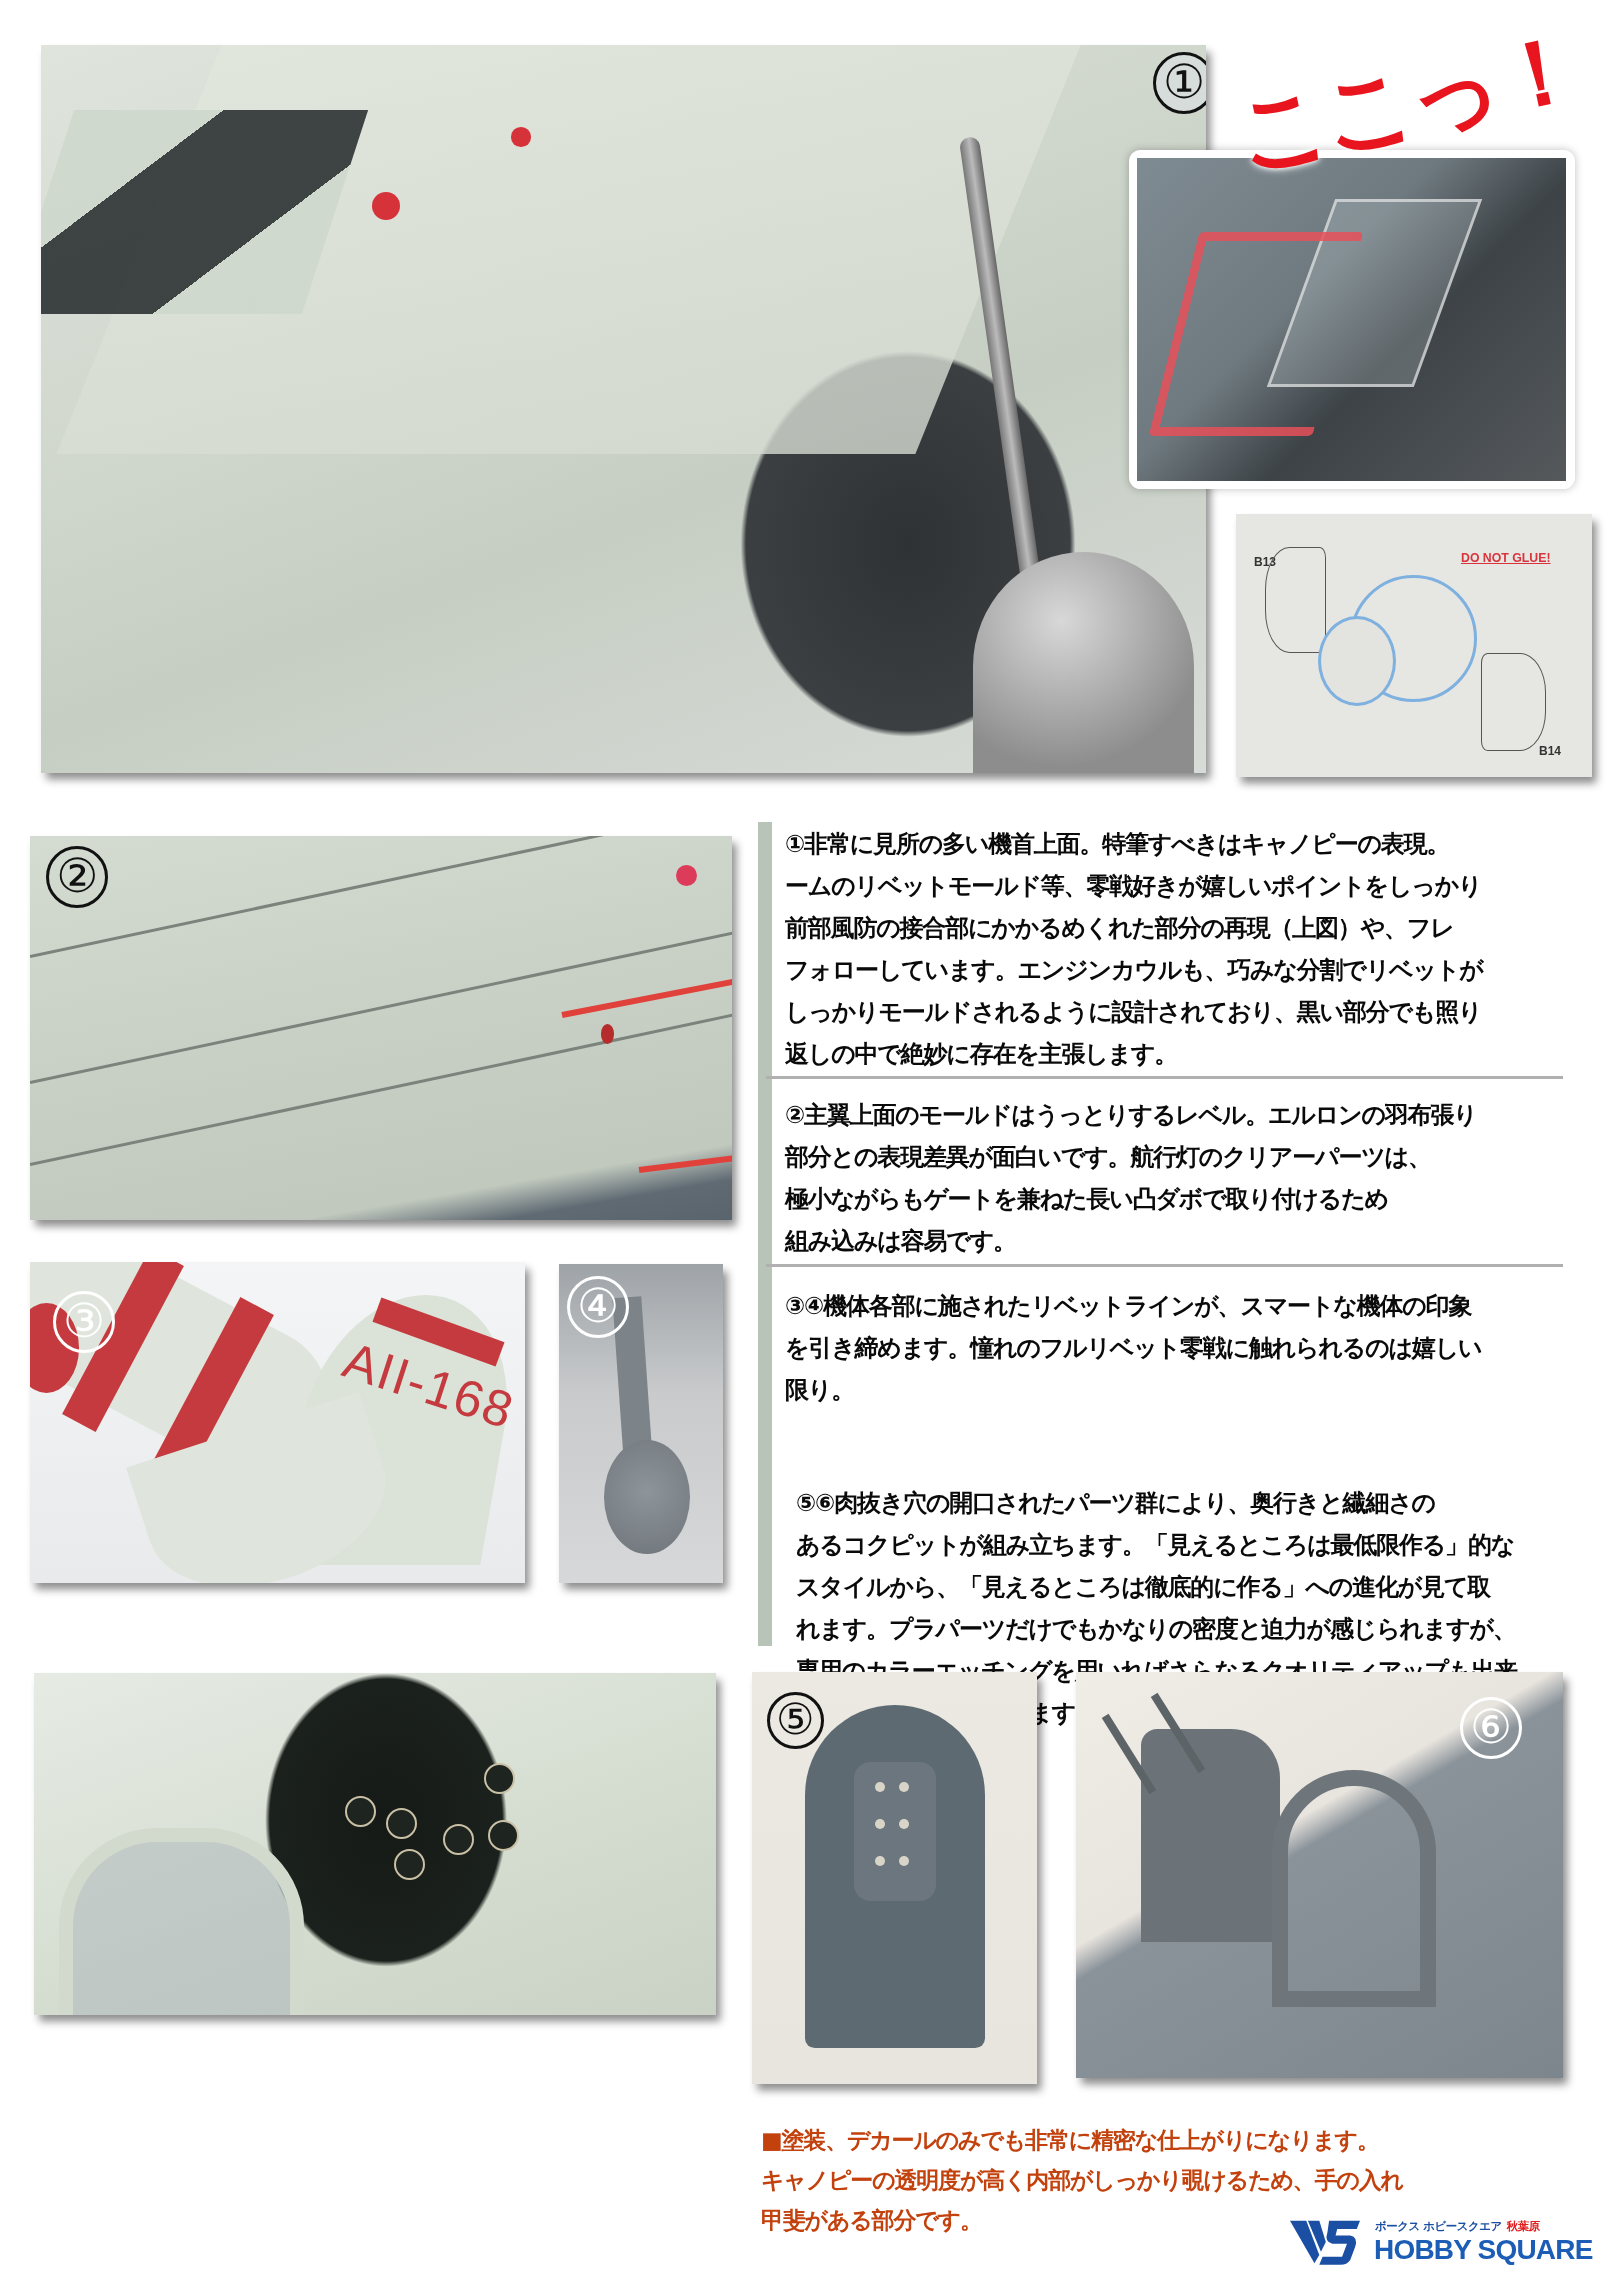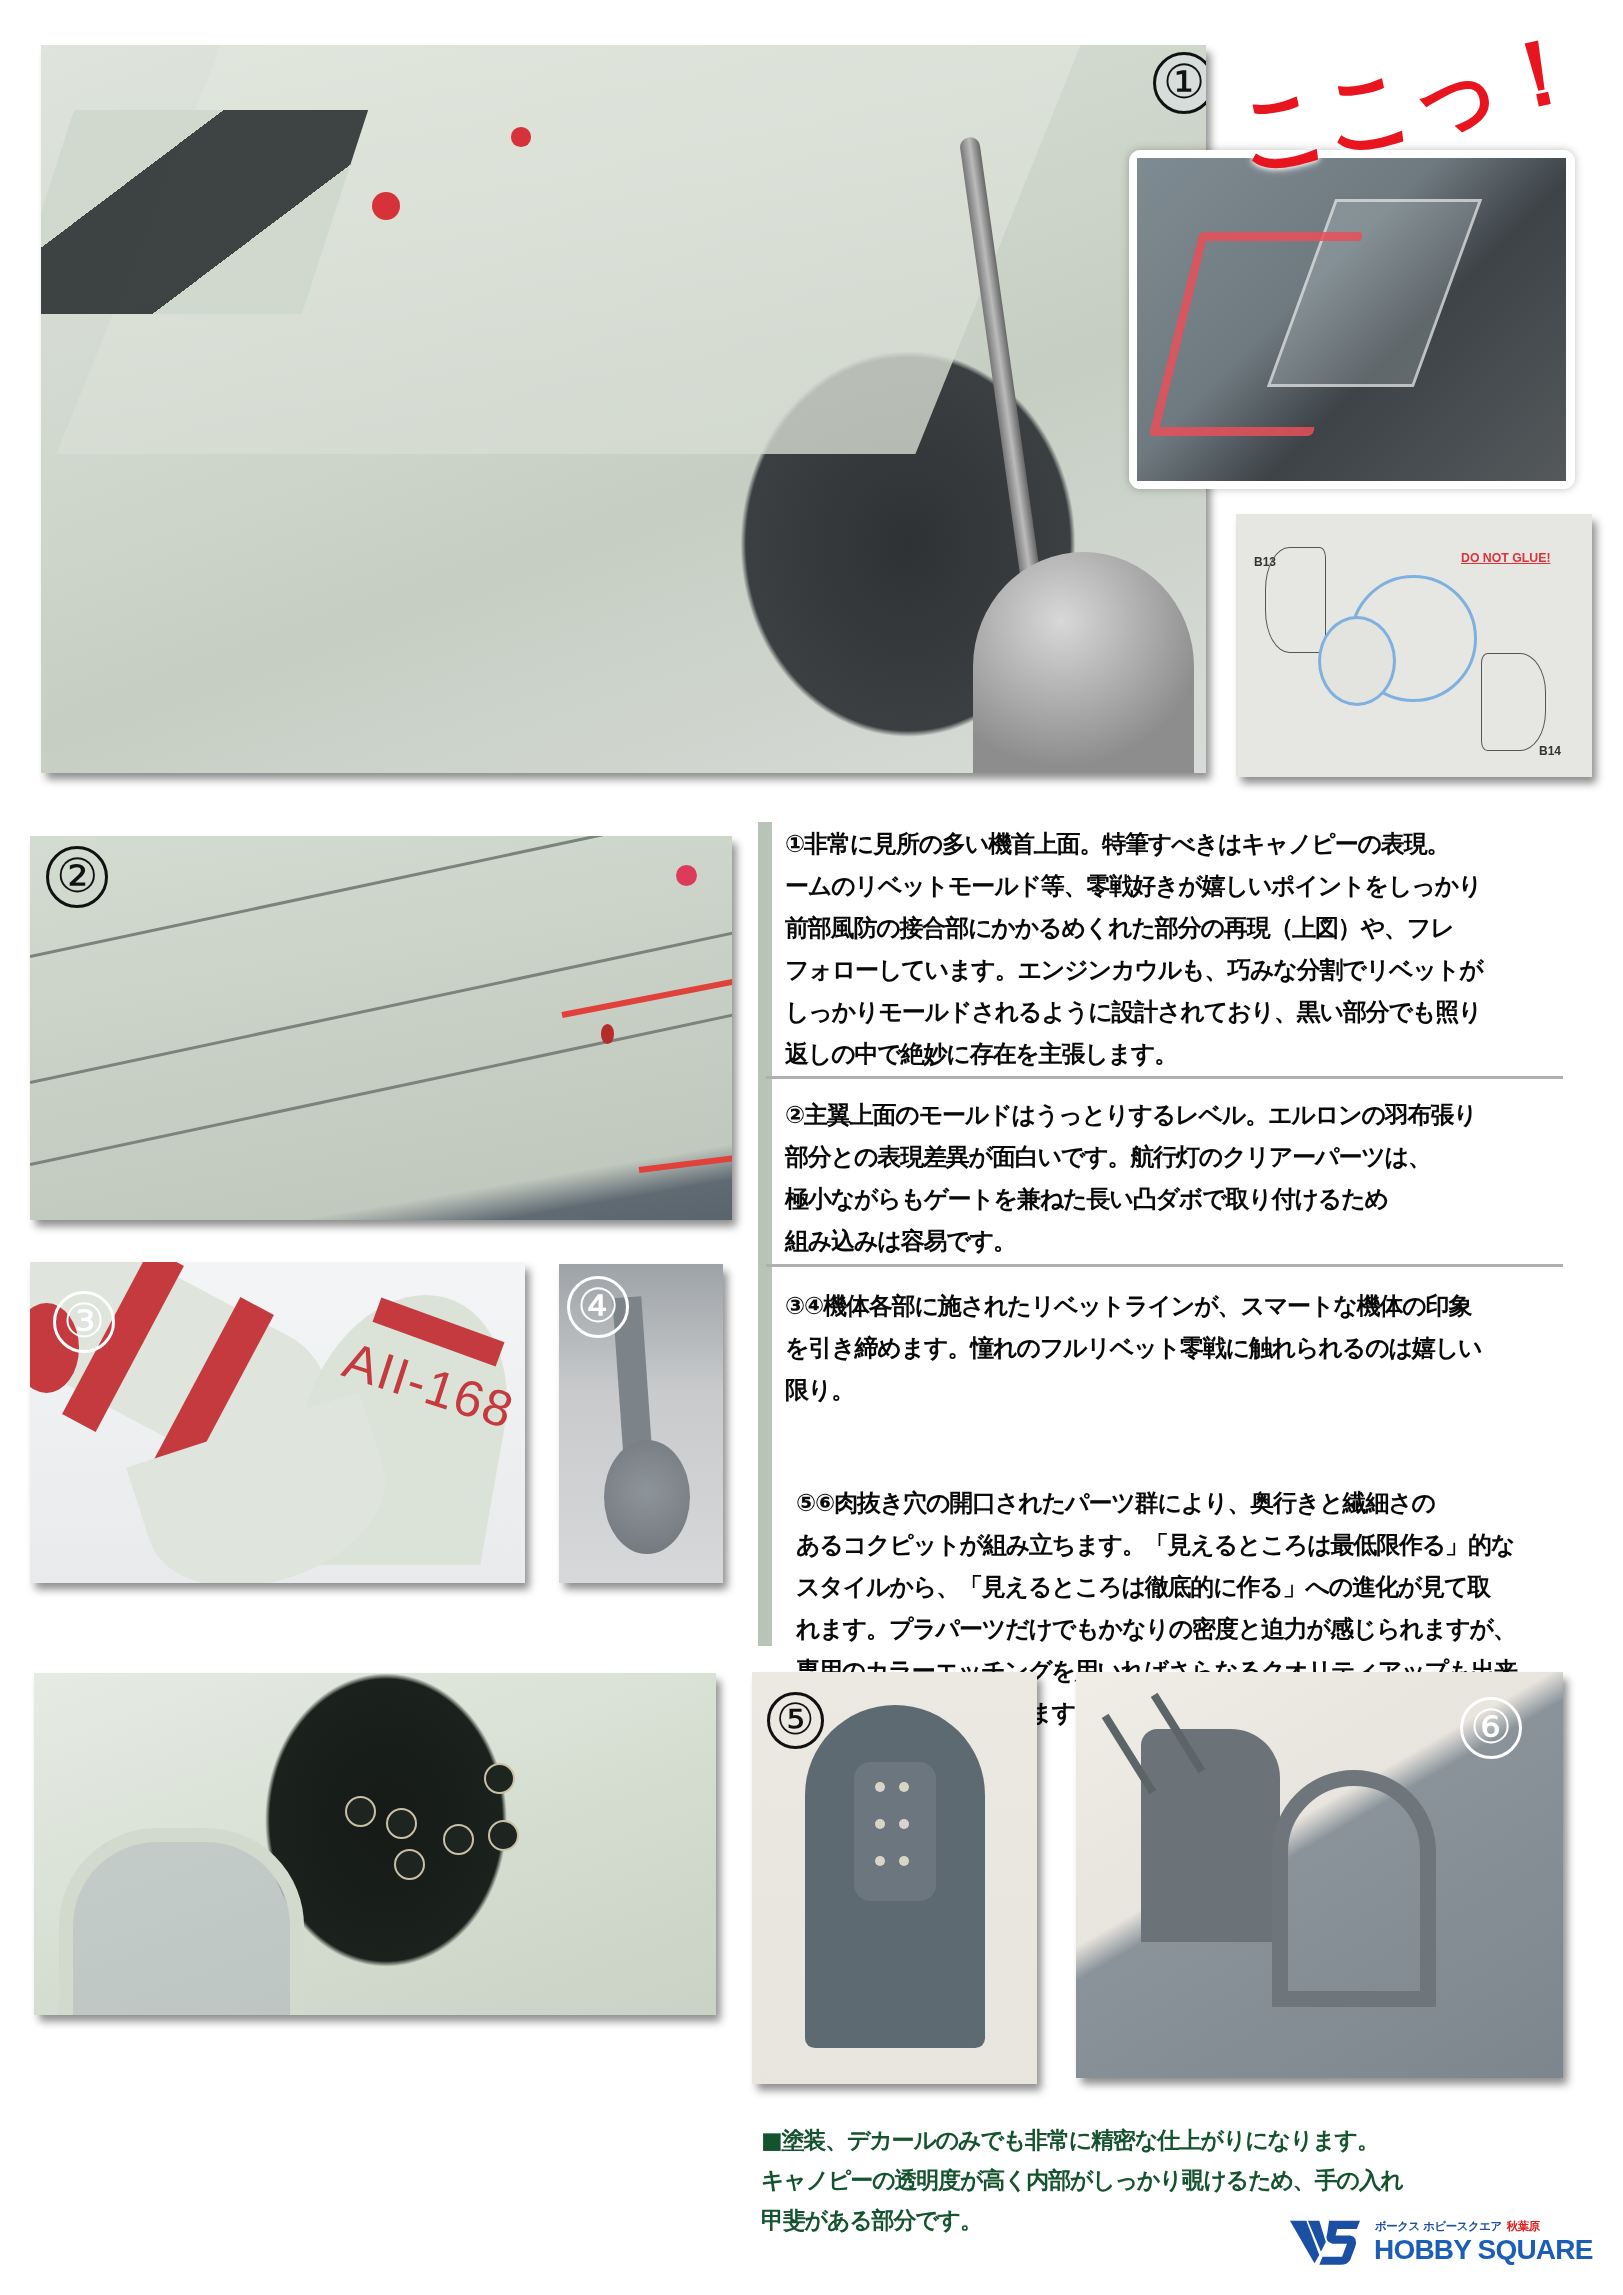--- a/index.html
+++ b/index.html
@@ -87,21 +87,21 @@
   #p5 .seatin { position:absolute; left:102px; top:90px; width:82px; height:139px; background:#6b767e; border-radius: 16.4px; }
   #p5 .hole { position:absolute; width:9.8px; height:9.8px; border-radius:50%; background:#d8d4c8; }
 
   
   #p6 { left: 1076px; top: 1672px; width: 487px; height: 406px; background: linear-gradient(150deg,#f0ece6 0%,#e8e4de 40%, #8a939a 45%, #7d868d 100%); }
   #p6 .frame { position:absolute; left:196px; top:98px; width:164px; height:237px; border:16.4px solid #6e767c; border-radius: 82px 82px 0 0; }
   #p6 .panel { position:absolute; left:65px; top:57px; width:139px; height:213px; background:#6b7378; border-radius: 16.4px 49px 0 0; }
   #p6 .gun { position:absolute; width:8.2px; height:90px; background:#5d6468; transform: rotate(-32deg); }
 
   
-  .caption { position:absolute; left:761px; top:2120px; font-family: "DejaVu Sans", sans-serif; font-weight: bold; font-size: 23px; line-height: 40px; letter-spacing: -1.2px; color:#14532d; }
+  .caption { position:absolute; left:761px; top:2120px; font-family: "DejaVu Sans", sans-serif; font-weight: bold; font-size: 23px; line-height: 40px; letter-spacing: -1.2px; color:#c2410c; }
   .caption p { white-space: nowrap; }
 
   
   #logo { position:absolute; left:1290px; top:2219px; width:294px; height:47px; }
   #logo .mark { position:absolute; left:0; top:0; width:70px; height:46px; }
   #logo .kana { position:absolute; left:85px; top:0; font-size:11.4px; font-weight:bold; color:#1b4fa3; white-space:nowrap; font-family:"DejaVu Sans", sans-serif; letter-spacing:-0.4px; }
   #logo .kana .place { color:#e02020; margin-left:4.9px; }
   #logo .name { position:absolute; left:84px; top:14.7px; font-size:28px; font-weight:bold; color:#1c5db5; font-family:"Liberation Sans", sans-serif; letter-spacing:-0.8px; white-space: nowrap; }
 </style>
 </head>

